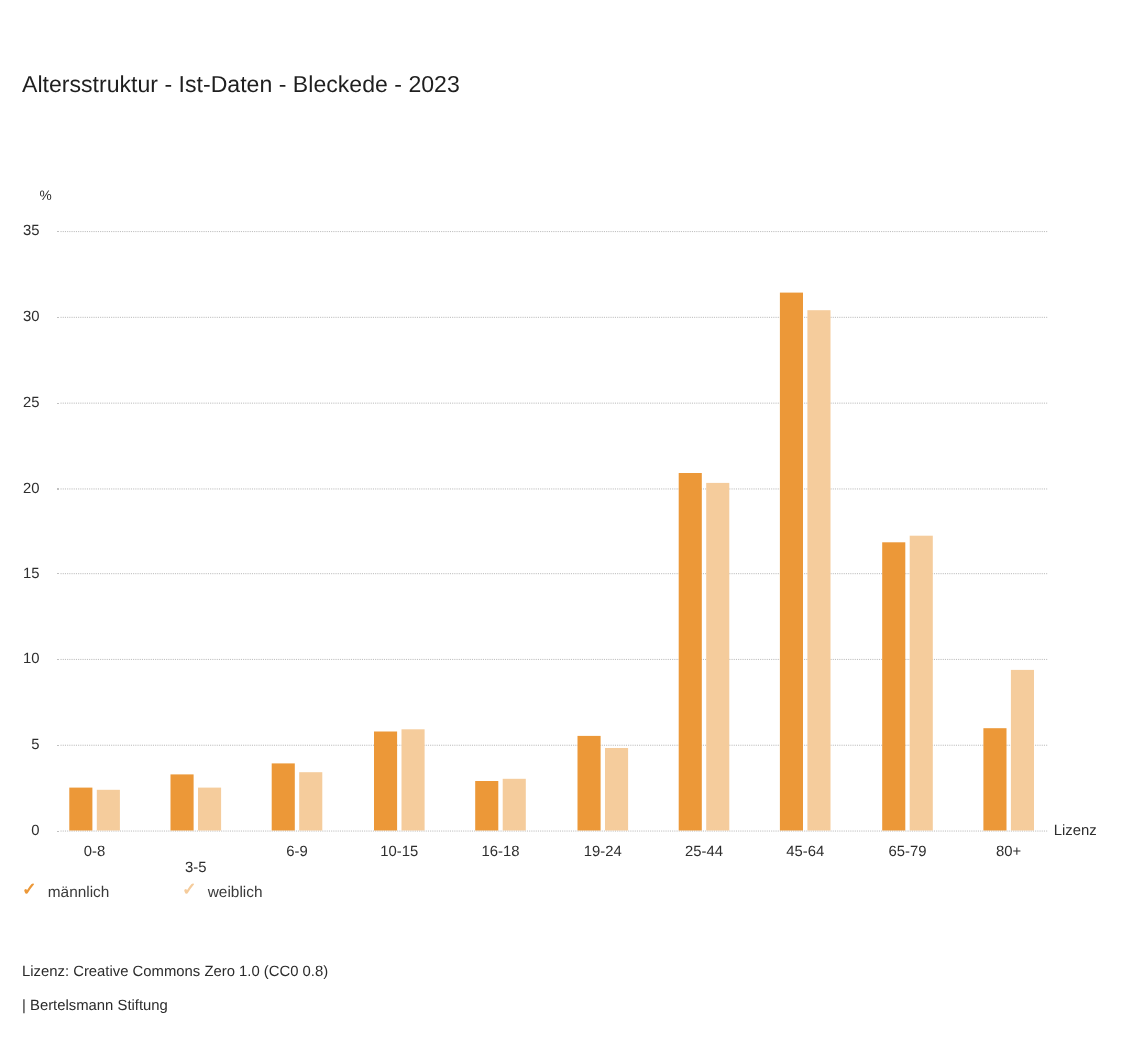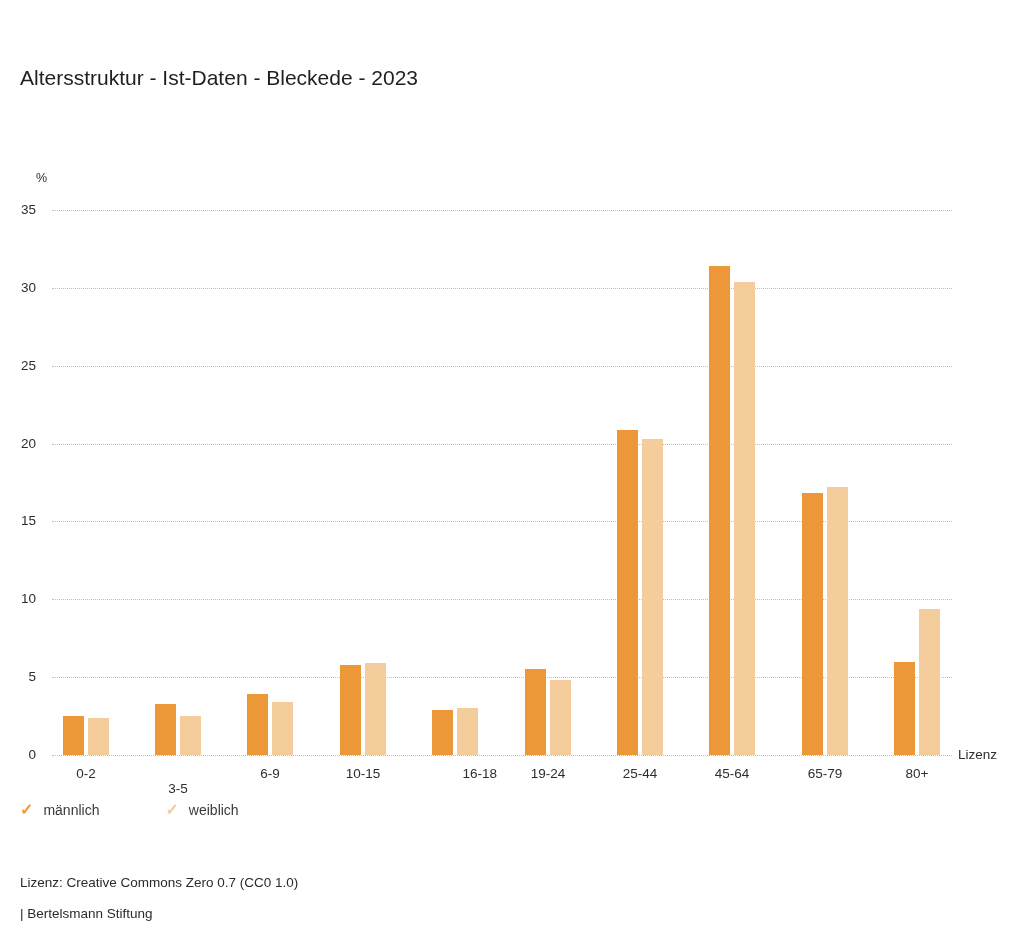--- a/index.html
+++ b/index.html
@@ -132,33 +132,33 @@
       <div class="ytick" style="top: 435px;">20</div>
       <div class="gridline" style="top: 366px;"></div>
       <div class="ytick" style="top: 357px;">25</div>
       <div class="gridline" style="top: 288px;"></div>
       <div class="ytick" style="top: 279px;">30</div>
       <div class="gridline" style="top: 210px;"></div>
       <div class="ytick" style="top: 201px;">35</div>
       <div class="xaxis-unit" style="top: 746px;">Lizenz</div>
       <div class="bar" style="left: 63px; top: 716px; height: 39px; background: rgb(236, 152, 56);"></div>
       <div class="bar" style="left: 88px; top: 718px; height: 37px; background: rgb(245, 204, 156);"></div>
-      <div class="xtick" style="left: 44px; top: 766px;">0-2</div>
+      <div class="xtick" style="left: 44px; top: 766px;">0-8</div>
       <div class="bar" style="left: 155px; top: 704px; height: 51px; background: rgb(236, 152, 56);"></div>
       <div class="bar" style="left: 180px; top: 716px; height: 39px; background: rgb(245, 204, 156);"></div>
       <div class="xtick" style="left: 136px; top: 766px; margin-top: 15px;">3-5</div>
       <div class="bar" style="left: 247px; top: 694px; height: 61px; background: rgb(236, 152, 56);"></div>
       <div class="bar" style="left: 272px; top: 702px; height: 53px; background: rgb(245, 204, 156);"></div>
       <div class="xtick" style="left: 228px; top: 766px;">6-9</div>
       <div class="bar" style="left: 340px; top: 665px; height: 90px; background: rgb(236, 152, 56);"></div>
       <div class="bar" style="left: 365px; top: 663px; height: 92px; background: rgb(245, 204, 156);"></div>
       <div class="xtick" style="left: 321px; top: 766px;">10-15</div>
       <div class="bar" style="left: 432px; top: 710px; height: 45px; background: rgb(236, 152, 56);"></div>
       <div class="bar" style="left: 457px; top: 708px; height: 47px; background: rgb(245, 204, 156);"></div>
-      <div class="xtick" style="left: 413px; top: 766px; text-align: right;">16-18</div>
+      <div class="xtick" style="left: 413px; top: 766px;">16-18</div>
       <div class="bar" style="left: 525px; top: 669px; height: 86px; background: rgb(236, 152, 56);"></div>
       <div class="bar" style="left: 550px; top: 680px; height: 75px; background: rgb(245, 204, 156);"></div>
       <div class="xtick" style="left: 506px; top: 766px;">19-24</div>
       <div class="bar" style="left: 617px; top: 430px; height: 325px; background: rgb(236, 152, 56);"></div>
       <div class="bar" style="left: 642px; top: 439px; height: 316px; background: rgb(245, 204, 156);"></div>
       <div class="xtick" style="left: 598px; top: 766px;">25-44</div>
       <div class="bar" style="left: 709px; top: 266px; height: 489px; background: rgb(236, 152, 56);"></div>
       <div class="bar" style="left: 734px; top: 282px; height: 473px; background: rgb(245, 204, 156);"></div>
       <div class="xtick" style="left: 690px; top: 766px;">45-64</div>
       <div class="bar" style="left: 802px; top: 493px; height: 262px; background: rgb(236, 152, 56);"></div>
@@ -173,16 +173,16 @@
     <div class="legend-item">
       <span class="legend-check" style="color: rgb(236, 152, 56);">✓</span>
       <span class="legend-label">männlich</span>
     </div>
     <div class="legend-item">
       <span class="legend-check" style="color: rgb(245, 204, 156);">✓</span>
       <span class="legend-label">weiblich</span>
     </div>
   </div>
 
-  <div id="footer-license" class="footer-line">Lizenz: Creative Commons Zero 0.7 (CC0 1.0)</div>
+  <div id="footer-license" class="footer-line">Lizenz: Creative Commons Zero 1.0 (CC0 0.8)</div>
   <div id="footer-attribution" class="footer-line">| Bertelsmann Stiftung</div>
 
 </div>
 
 </body></html>

